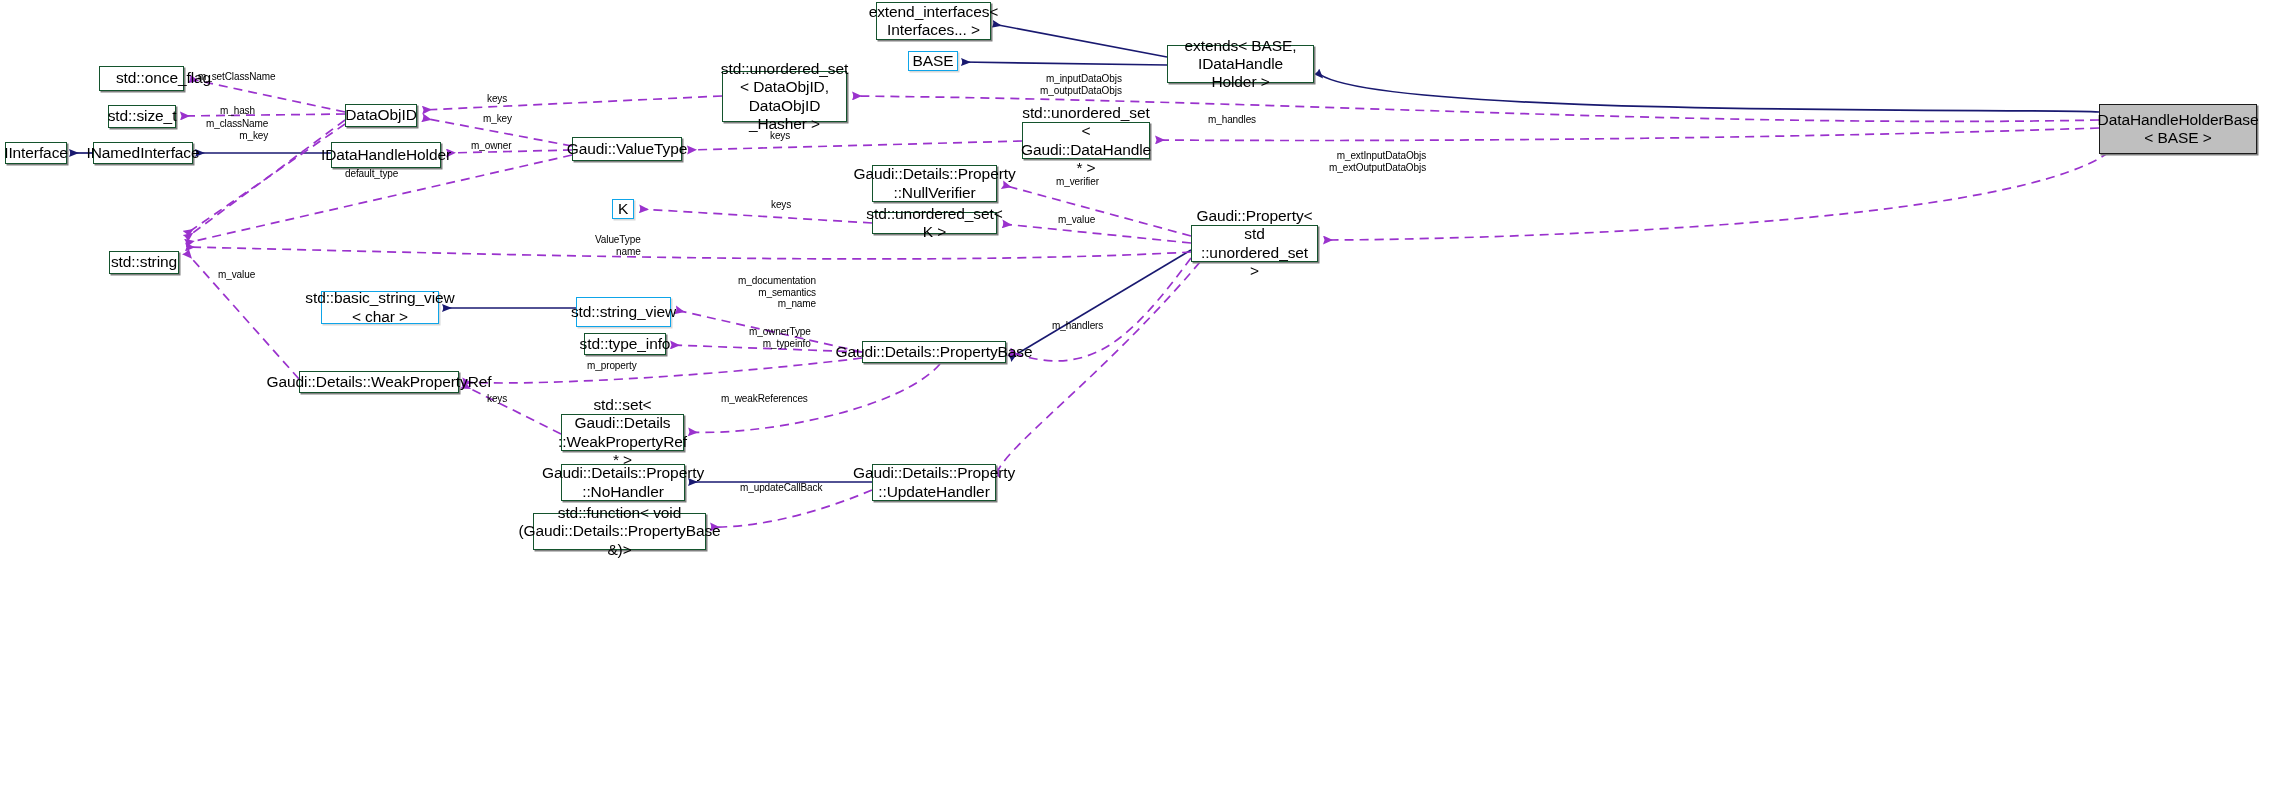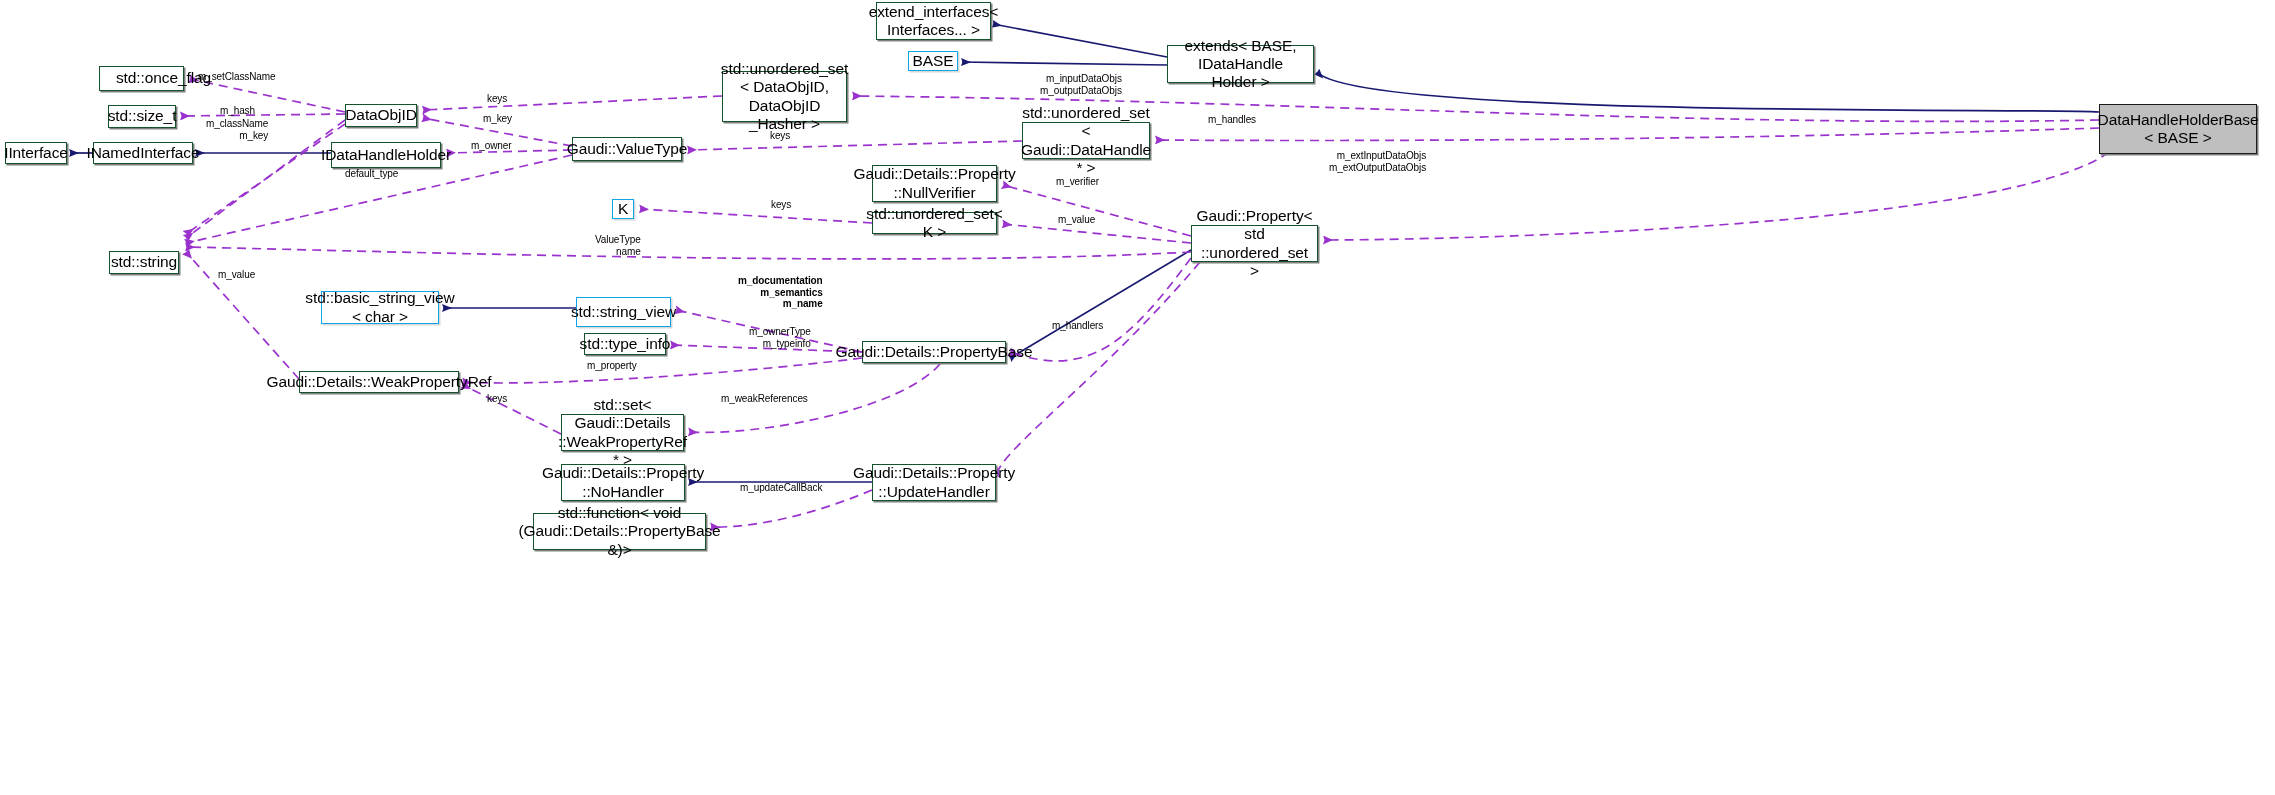--- a/index.html
+++ b/index.html
@@ -214,21 +214,21 @@
 
   <div class="edge-label" style="left:771px;top:199px;">keys</div>
 
   <div class="edge-label" style="left:1058px;top:214px;">m_value</div>
 
   <div class="edge-label" style="left:595px;top:234px;">ValueType
 name</div>
 
   <div class="edge-label" style="left:218px;top:269px;">m_value</div>
 
-  <div class="edge-label" style="left:738px;top:275px;font-weight:bold;">m_documentation
+  <div class="edge-label" style="left:738px;top:275px;">m_documentation
 m_semantics
 m_name</div>
 
   <div class="edge-label" style="left:749px;top:326px;">m_ownerType
 m_typeinfo</div>
 
   <div class="edge-label" style="left:587px;top:360px;">m_property</div>
 
   <div class="edge-label" style="left:1052px;top:320px;">m_handlers</div>
 

